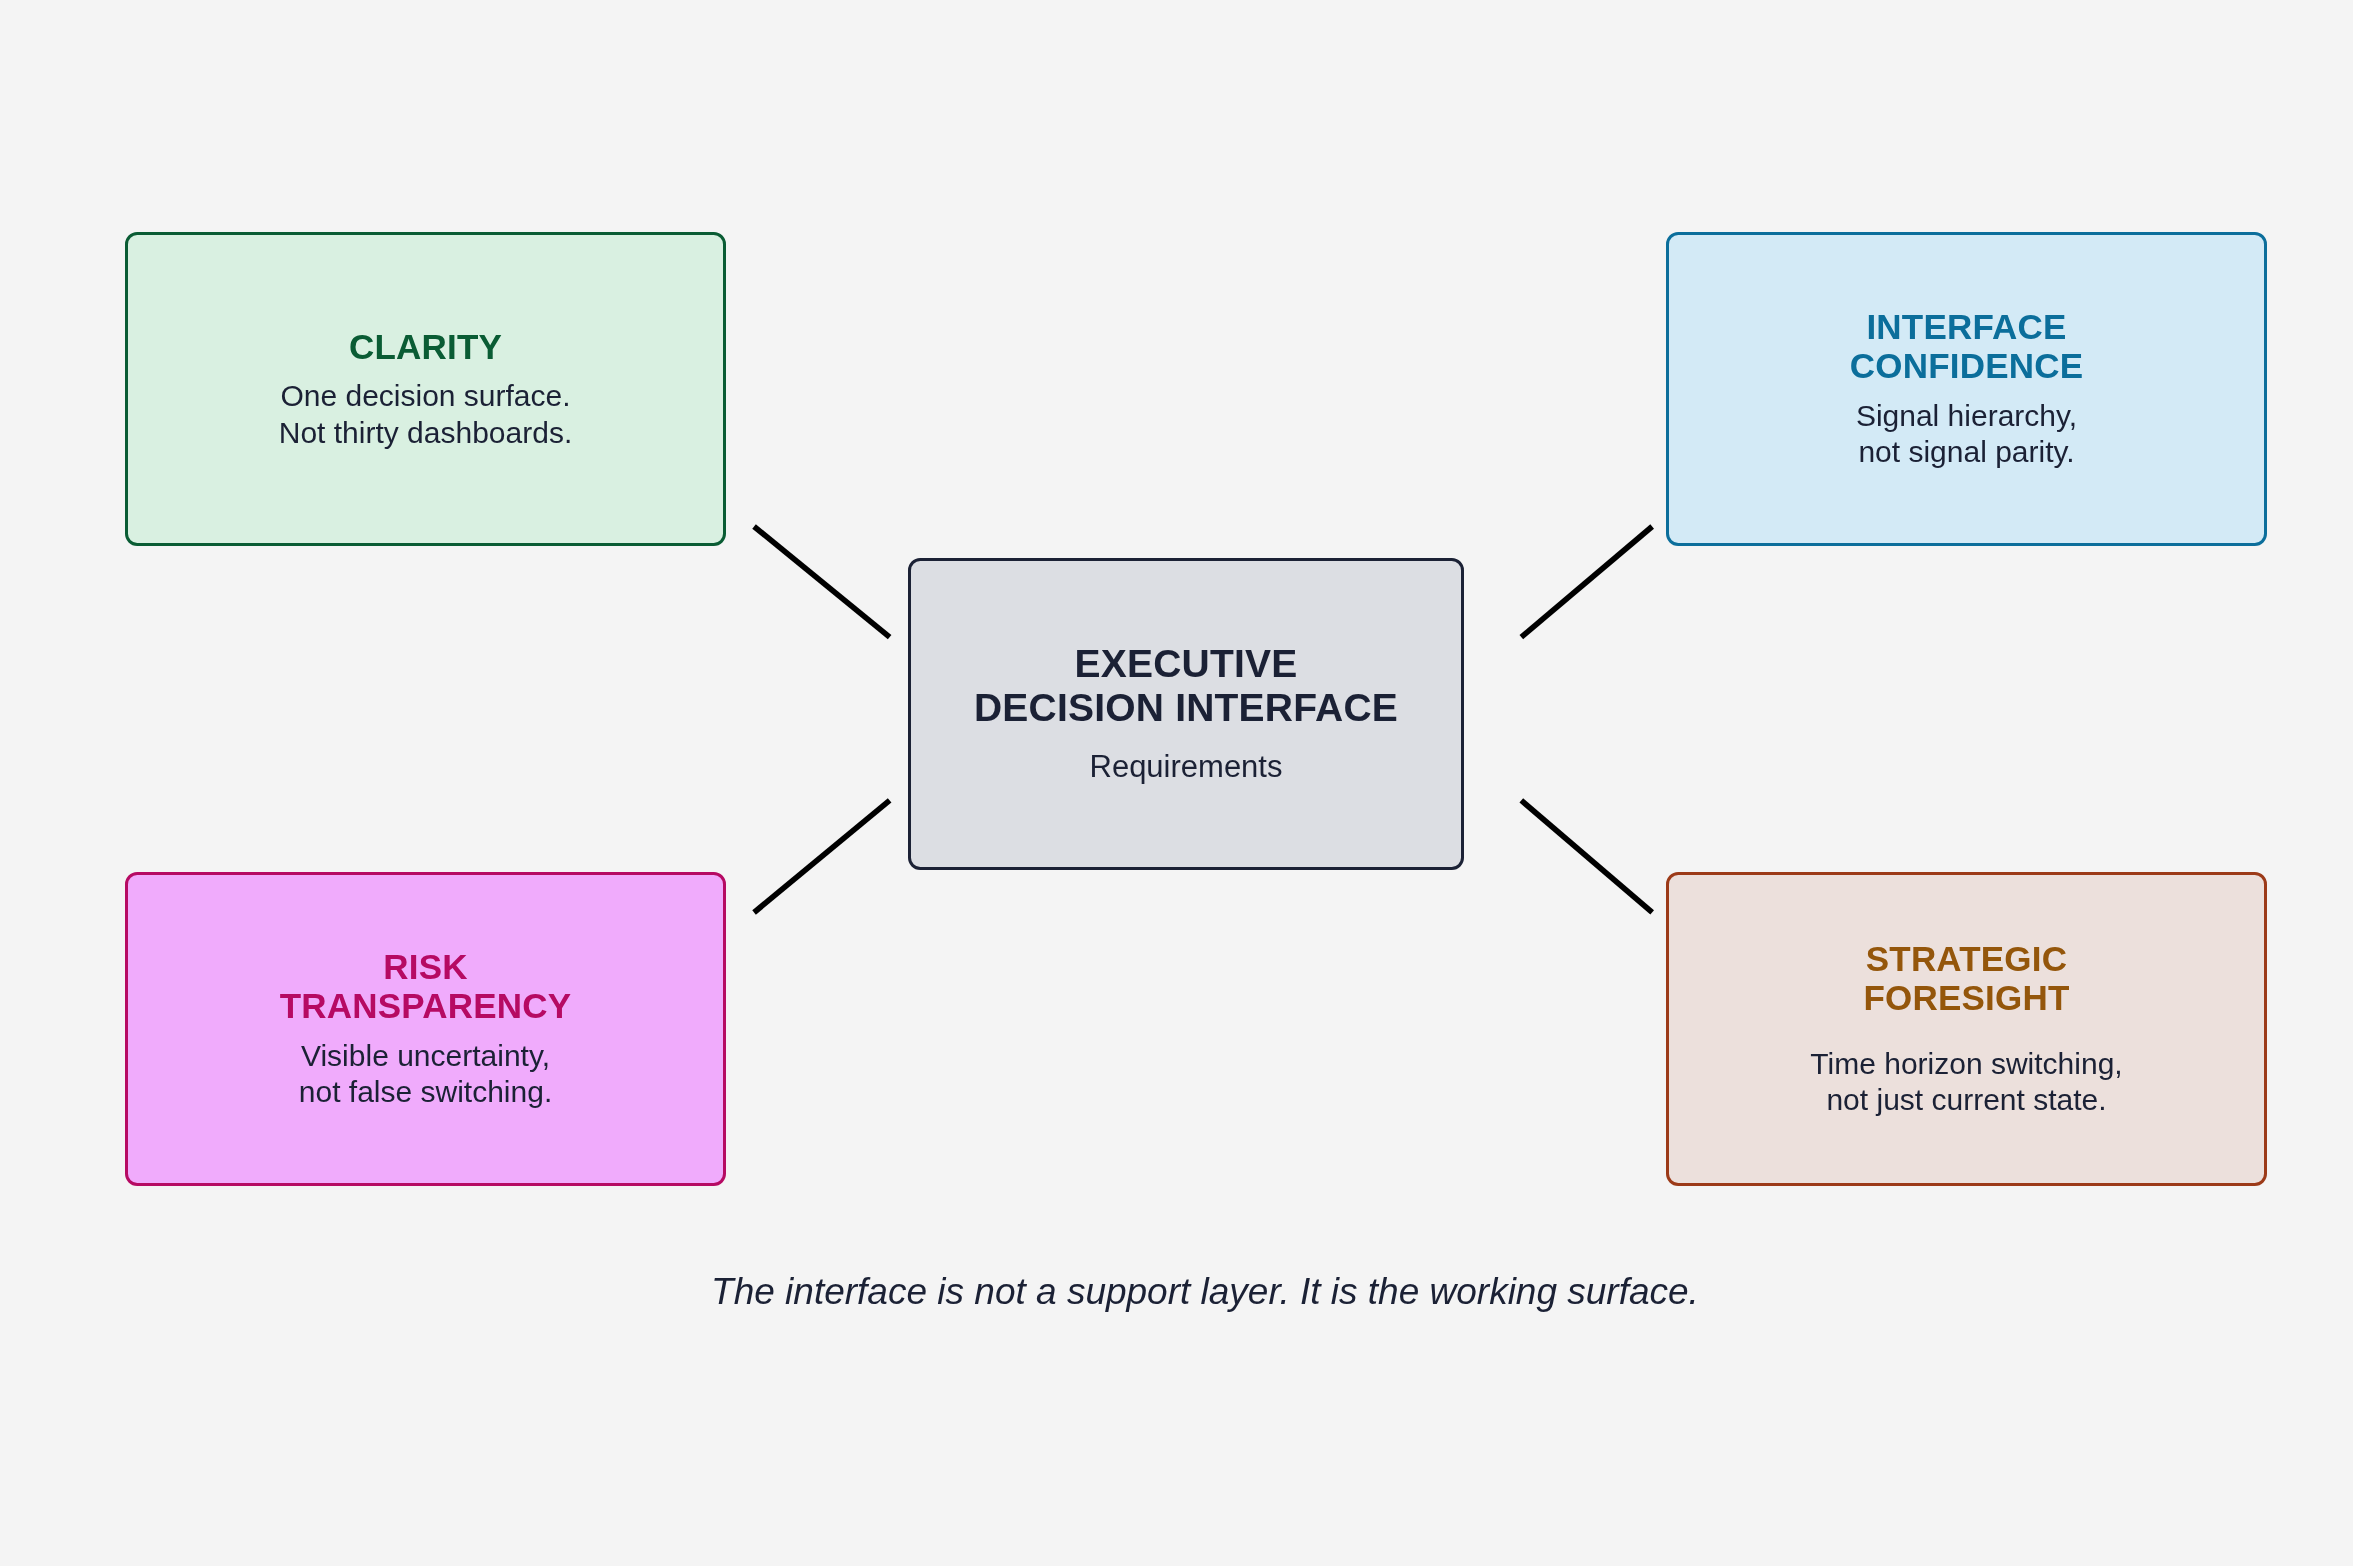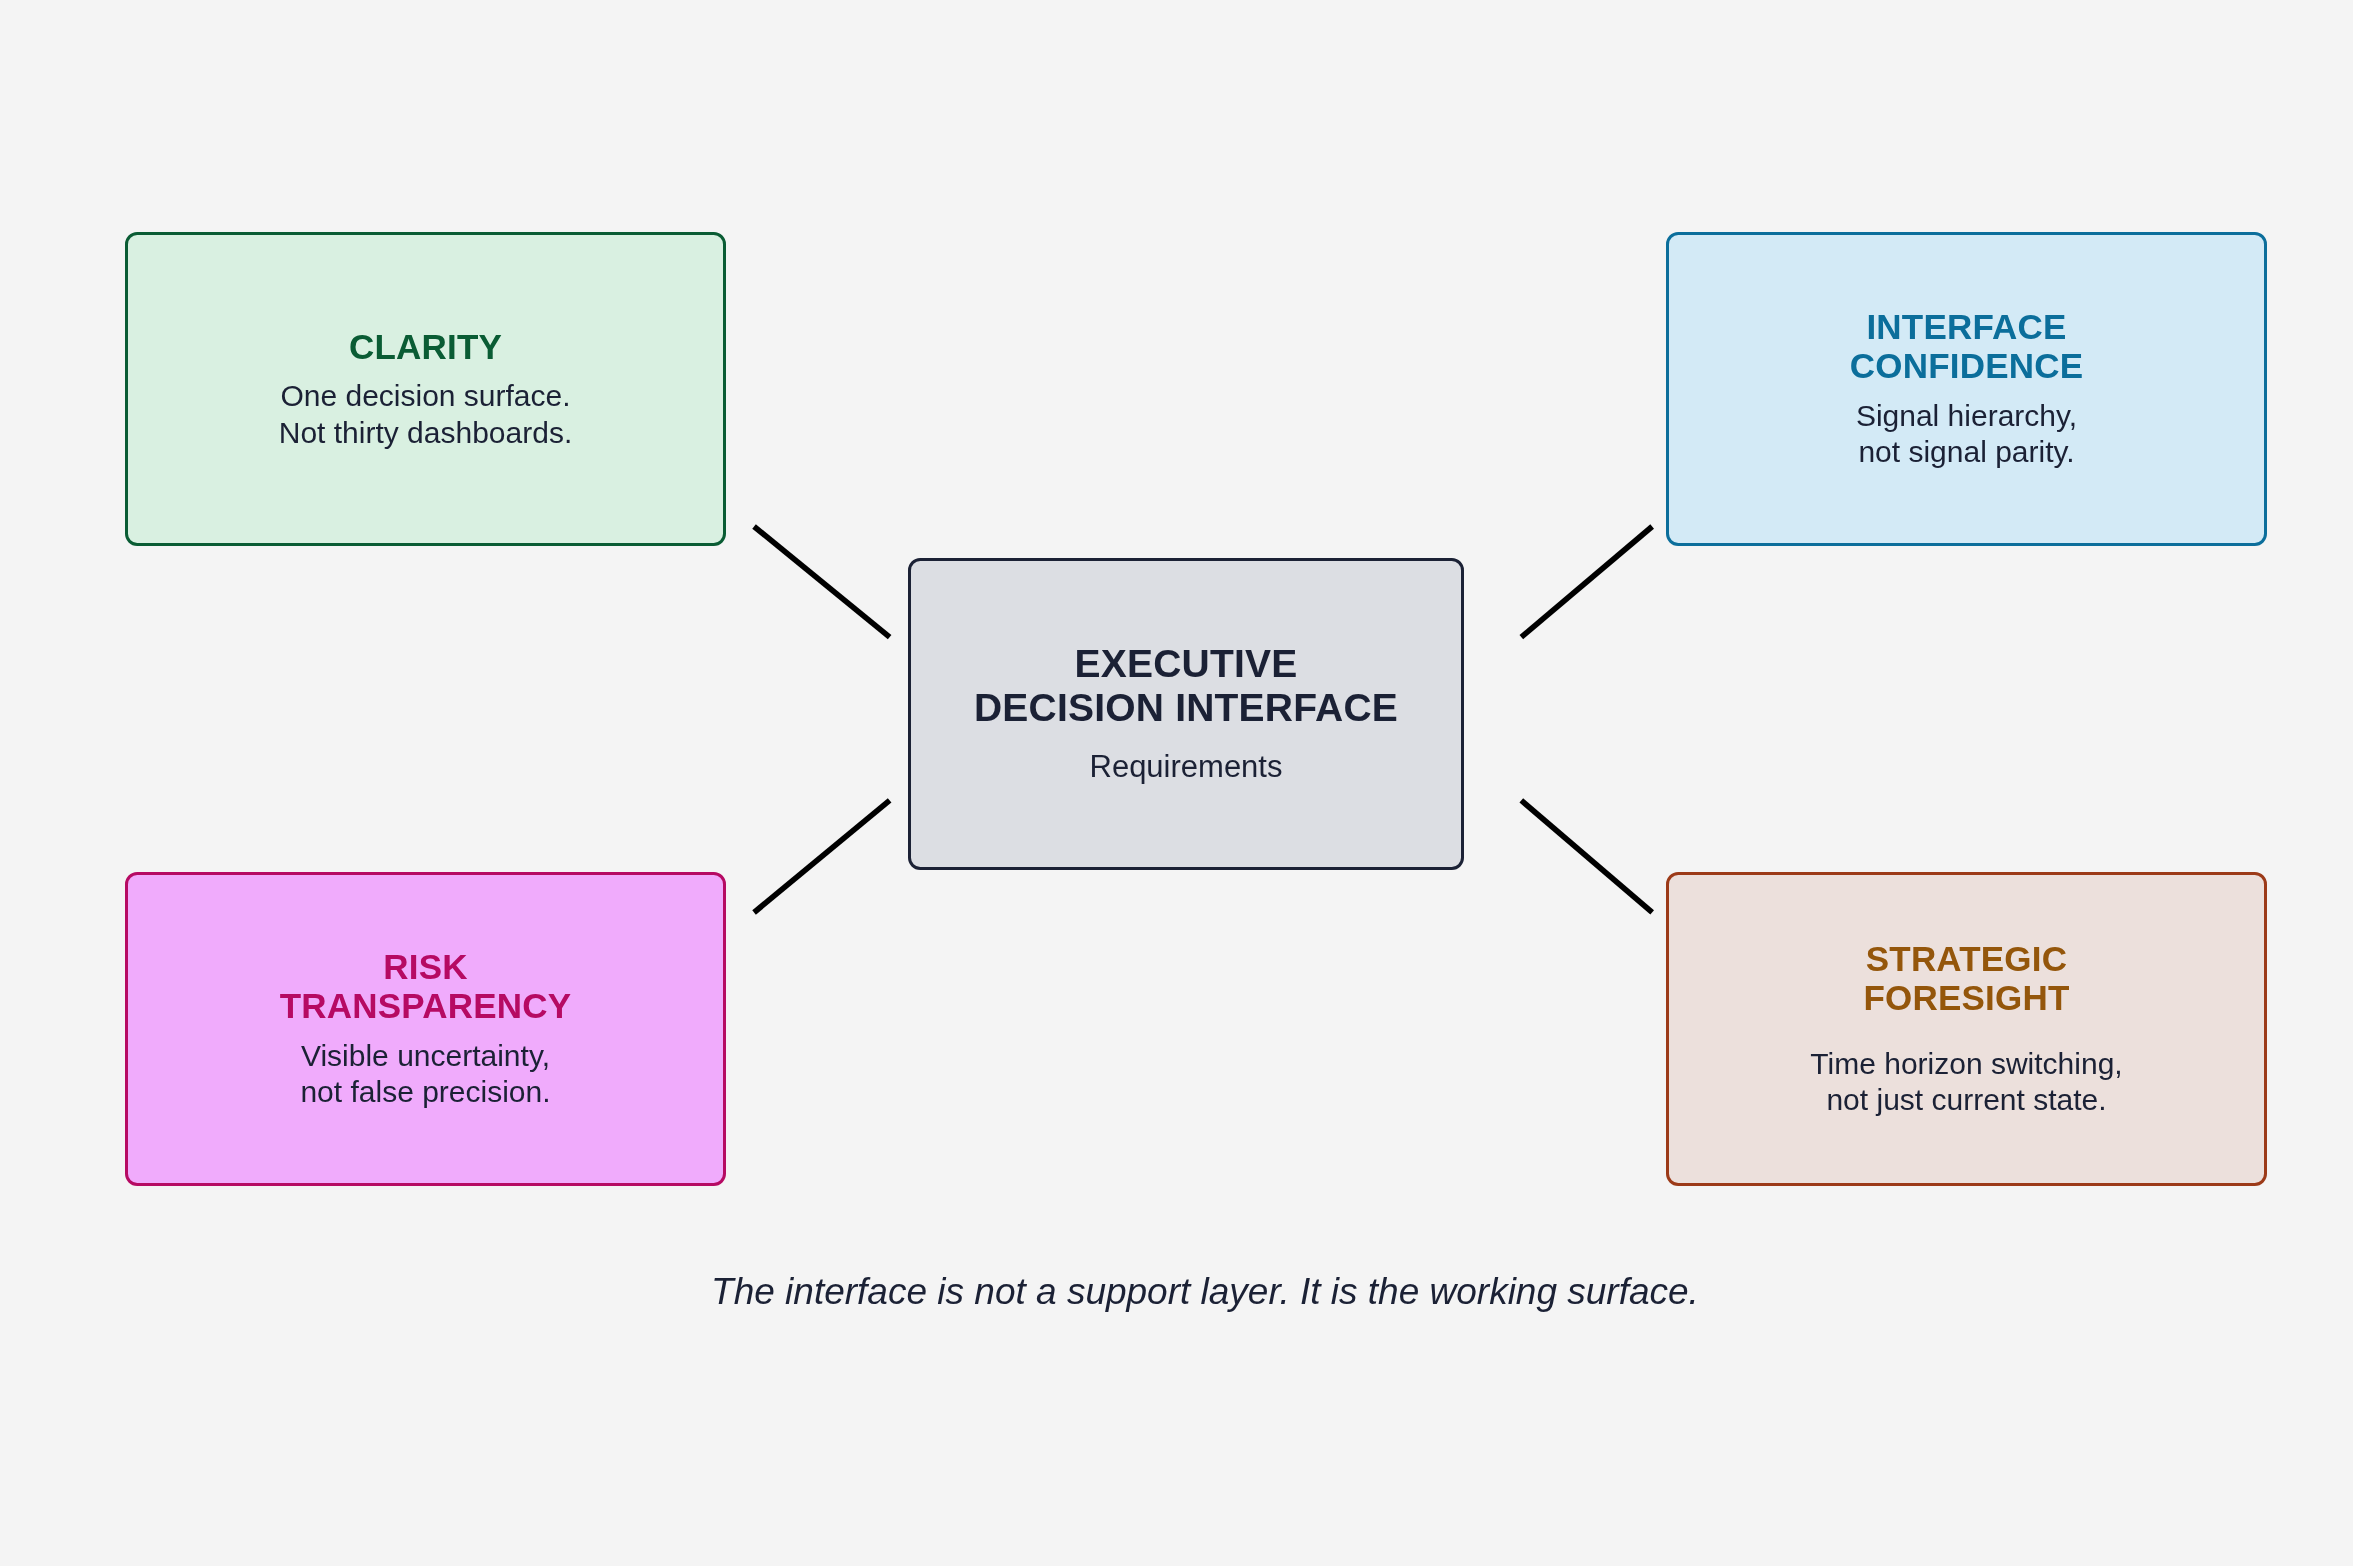--- a/index.html
+++ b/index.html
@@ -174,21 +174,21 @@
     <div class="node-desc">Requirements</div>
   </div>
 
   <div class="node corner-node node-risk">
     <div class="node-title">
       <div>RISK</div>
       <div>TRANSPARENCY</div>
     </div>
     <div class="node-desc">
       <div>Visible uncertainty,</div>
-      <div>not false precision.</div>
+      <div>not false switching.</div>
     </div>
   </div>
 
   <div class="node corner-node node-foresight">
     <div class="node-title">
       <div>STRATEGIC</div>
       <div>FORESIGHT</div>
     </div>
     <div class="node-desc">
       <div>Time horizon switching,</div>

